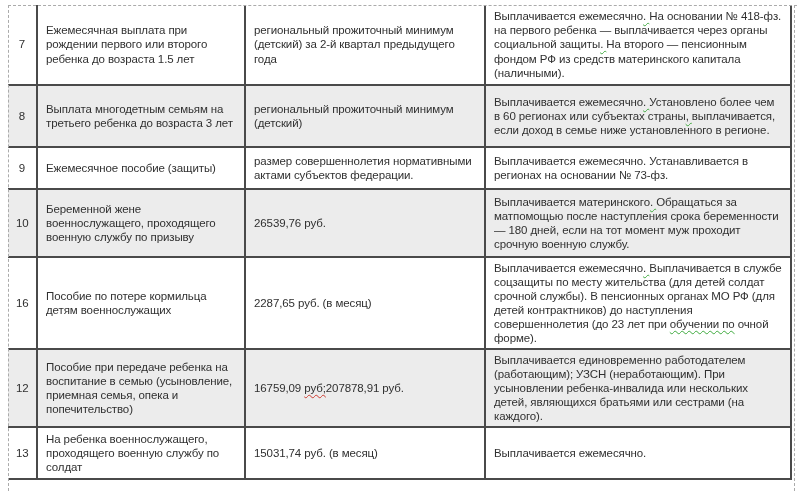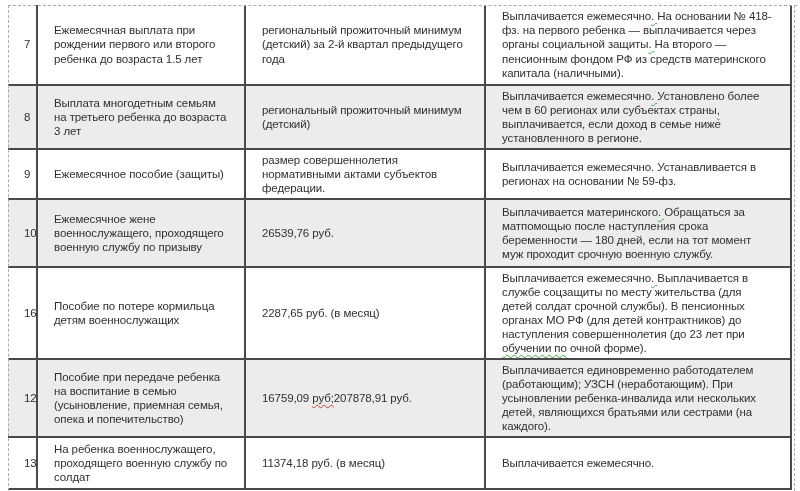--- a/index.html
+++ b/index.html
@@ -18,21 +18,21 @@
     width:783px;
     border-collapse:collapse;
     table-layout:fixed;
     font-size:11.5px;
     line-height:1.22;
     letter-spacing:-0.1px;
   }
   table.benefits td{
     border:2px solid #4a4a4a;
     vertical-align:middle;
-    padding:3px 16px;
+    padding:3px 8px;
     overflow:hidden;
   }
   
   table.benefits tr:first-child td{border-top:none;}
   table.benefits td:first-child{border-left:none;}
 
   col.c-num{width:29px;}
   col.c-name{width:208px;}
   col.c-amount{width:240px;}
   col.c-details{width:306px;}
@@ -101,44 +101,44 @@
       <tr class="shaded">
         <td class="num">8</td>
         <td class="name">Выплата многодетным семьям на третьего ребенка до возраста 3 лет</td>
         <td class="amount">региональный прожиточный минимум (детский)</td>
         <td class="details"><span>Выплачивается ежемесячно</span><span class="sq-green">. </span><span>Установлено более чем в 60 регионах или субъектах страны</span><span class="sq-green">, </span><span>выплачивается, если доход в семье ниже установленного в регионе.</span></td>
       </tr>
       <tr>
         <td class="num">9</td>
         <td class="name">Ежемесячное пособие (защиты)</td>
         <td class="amount">размер совершеннолетия нормативными актами субъектов федерации.</td>
-        <td class="details">Выплачивается ежемесячно. Устанавливается в регионах на основании № 59-фз.</td>
+        <td class="details">Выплачивается ежемесячно. Устанавливается в регионах на основании № 73-фз.</td>
       </tr>
       <tr class="shaded">
         <td class="num">10</td>
-        <td class="name">Ежемесячное жене военнослужащего, проходящего военную службу по призыву</td>
+        <td class="name">Беременной жене военнослужащего, проходящего военную службу по призыву</td>
         <td class="amount">26539,76 руб.</td>
         <td class="details"><span>Выплачивается материнского</span><span class="sq-green">. </span><span>Обращаться за матпомощью после наступления срока беременности — 180 дней, если на тот момент муж проходит срочную военную службу.</span></td>
       </tr>
       <tr>
         <td class="num">16</td>
         <td class="name">Пособие по потере кормильца детям военнослужащих</td>
         <td class="amount">2287,65 руб. (в месяц)</td>
         <td class="details"><span>Выплачивается ежемесячно</span><span class="sq-green">. </span><span>Выплачивается в службе соцзащиты по месту жительства (для детей солдат срочной службы). В пенсионных органах МО РФ (для детей контрактников) до наступления совершеннолетия (до 23 лет при </span><span class="sq-green">обучении по</span><span> очной форме).</span></td>
       </tr>
       <tr class="shaded">
         <td class="num">12</td>
         <td class="name">Пособие при передаче ребенка на воспитание в семью (усыновление, приемная семья, опека и попечительство)</td>
         <td class="amount"><span>16759,09 </span><span class="sq-red">руб;</span><span>207878,91 руб.</span></td>
         <td class="details">Выплачивается единовременно работодателем (работающим); УЗСН (неработающим). При усыновлении ребенка-инвалида или нескольких детей, являющихся братьями или сестрами (на каждого).</td>
       </tr>
       <tr>
         <td class="num">13</td>
         <td class="name">На ребенка военнослужащего, проходящего военную службу по солдат</td>
-        <td class="amount">11374,18 руб. (в месяц)</td>
+        <td class="amount">15031,74 руб. (в месяц)</td>
         <td class="details">Выплачивается ежемесячно.</td>
       </tr>
     </tbody>
   </table>
 
   <div class="boundary-top"></div>
   <div class="boundary-left"></div>
   <div class="boundary-right"></div>
 </div>
 

